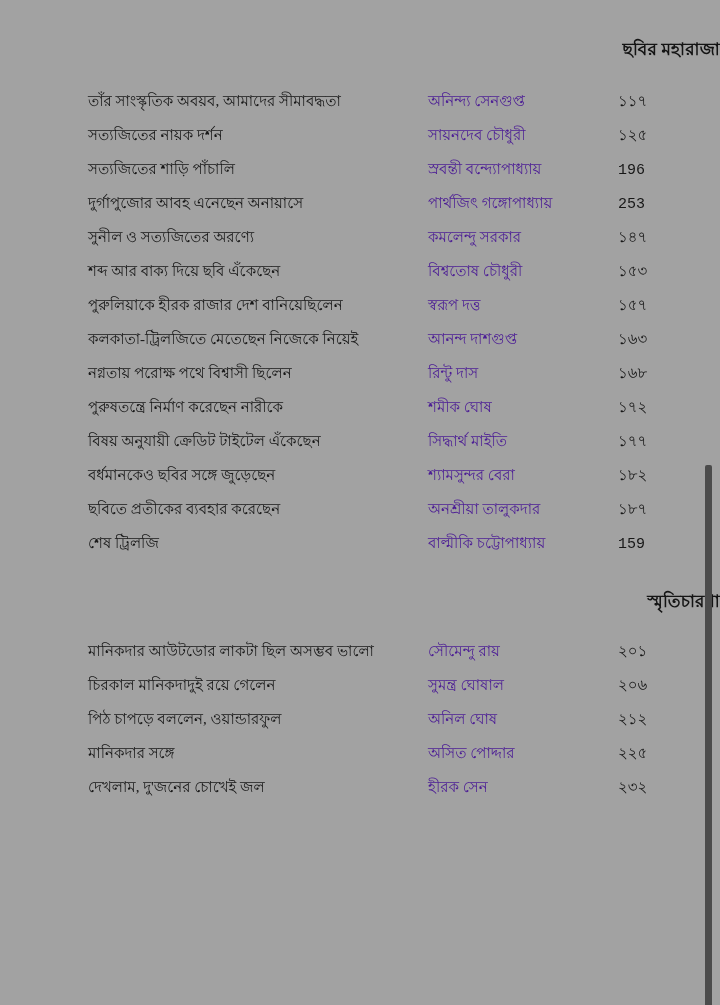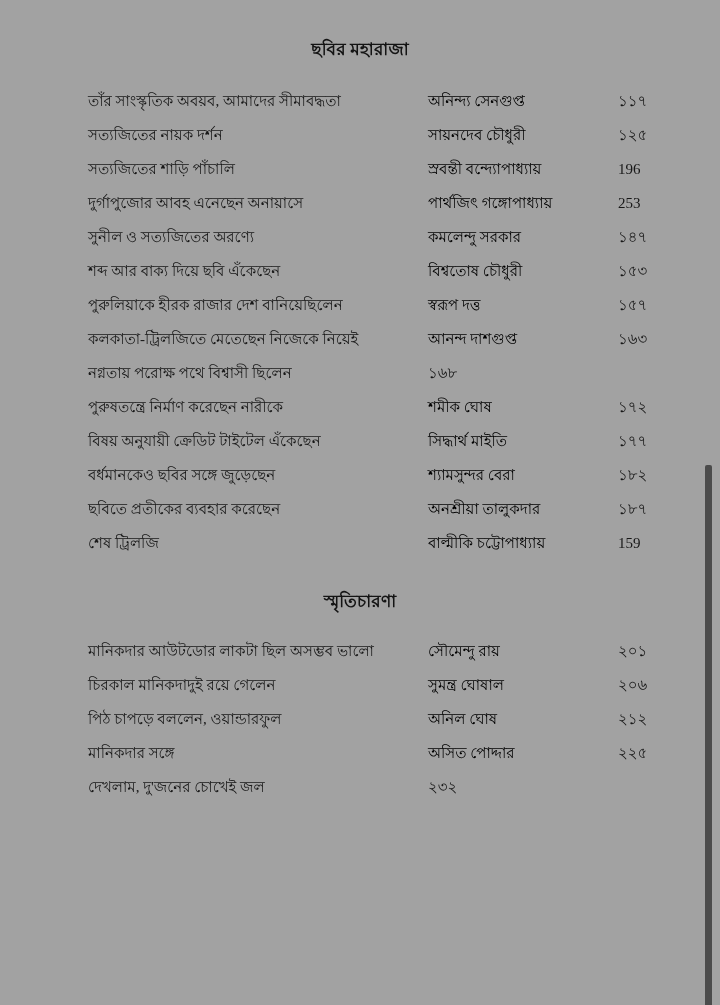--- a/index.html
+++ b/index.html
@@ -34,21 +34,21 @@
     height: 540px;
     background: #4b4b4b;
     border-radius: 2px 2px 0 0;
   }
 
   .section {
     width: 100%;
   }
 
   .section-heading {
-    text-align: center;
+    text-align: right;
     font-size: 17px;
     font-weight: bold;
     letter-spacing: 0.2px;
     color: #141414;
     margin: 0;
   }
 
   .toc-list {
     margin: 8px;
     padding: 0;
@@ -70,30 +70,31 @@
     font-size: 15px;
     line-height: 1.25;
     color: #171717;
     white-space: nowrap;
   }
 
   .toc-author {
     flex: 0 0 190px;
     font-size: 15px;
     line-height: 1.25;
-    color: #000000;
+    color: #4c1d95;
     white-space: nowrap;
   }
 
   .toc-page {
     flex: 0 0 auto;
     font-size: 15px;
     line-height: 1.25;
     color: #171717;
     white-space: nowrap;
+    font-family: Liberation Mono, monospace;
   }
 
   
   #section-0 { padding-top: 36px; }
   #section-0 .section-heading { margin-bottom: 28px; }
 
   
   #section-1 { padding-top: 12px; }
   #section-1 .section-heading { margin-bottom: 26px; }
 </style>
@@ -142,20 +143,21 @@
           <span class="toc-author">স্বরূপ দত্ত</span>
           <span class="toc-page">১৫৭</span>
         </li>
         <li class="toc-row">
           <span class="toc-title">কলকাতা-ট্রিলজিতে মেতেছেন নিজেকে নিয়েই</span>
           <span class="toc-author">আনন্দ দাশগুপ্ত</span>
           <span class="toc-page">১৬৩</span>
         </li>
         <li class="toc-row">
           <span class="toc-title">নগ্নতায় পরোক্ষ পথে বিশ্বাসী ছিলেন</span>
+          <span class="toc-author">রিন্টু দাস</span>
           <span class="toc-page">১৬৮</span>
         </li>
         <li class="toc-row">
           <span class="toc-title">পুরুষতন্ত্রে নির্মাণ করেছেন নারীকে</span>
           <span class="toc-author">শমীক ঘোষ</span>
           <span class="toc-page">১৭২</span>
         </li>
         <li class="toc-row">
           <span class="toc-title">বিষয় অনুযায়ী ক্রেডিট টাইটেল এঁকেছেন</span>
           <span class="toc-author">সিদ্ধার্থ মাইতি</span>
@@ -197,18 +199,19 @@
           <span class="toc-author">অনিল ঘোষ</span>
           <span class="toc-page">২১২</span>
         </li>
         <li class="toc-row">
           <span class="toc-title">মানিকদার সঙ্গে</span>
           <span class="toc-author">অসিত পোদ্দার</span>
           <span class="toc-page">২২৫</span>
         </li>
         <li class="toc-row">
           <span class="toc-title">দেখলাম, দু'জনের চোখেই জল</span>
+          <span class="toc-author">হীরক সেন</span>
           <span class="toc-page">২৩২</span>
         </li>
       </ul>
   </div>
 
 </div>
 
 </body></html>

